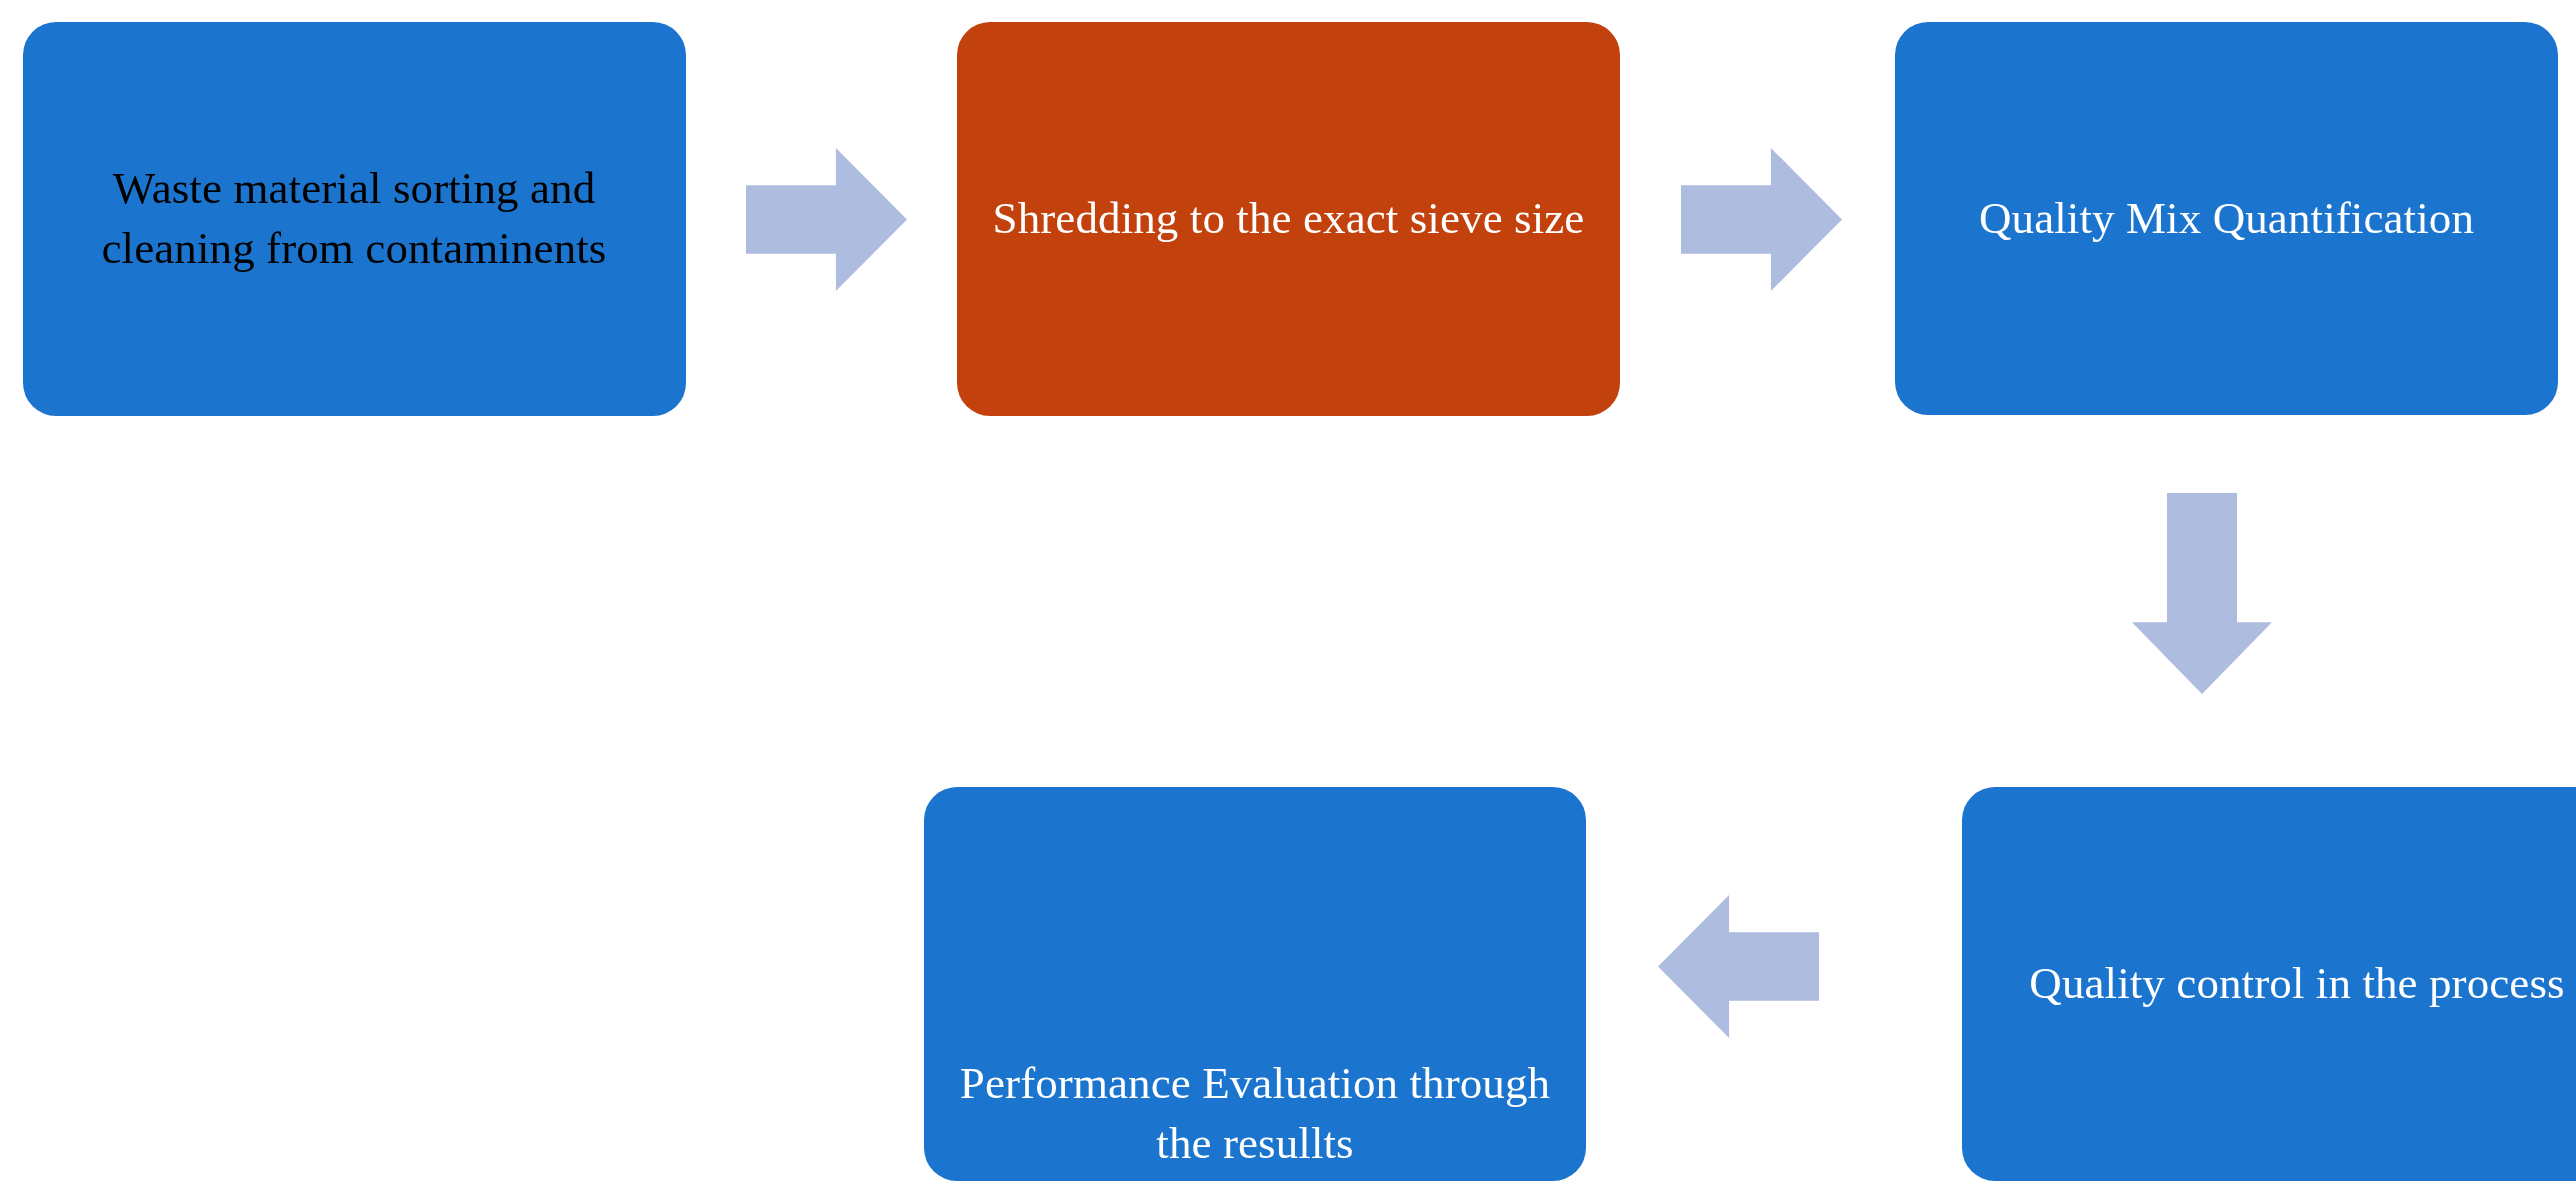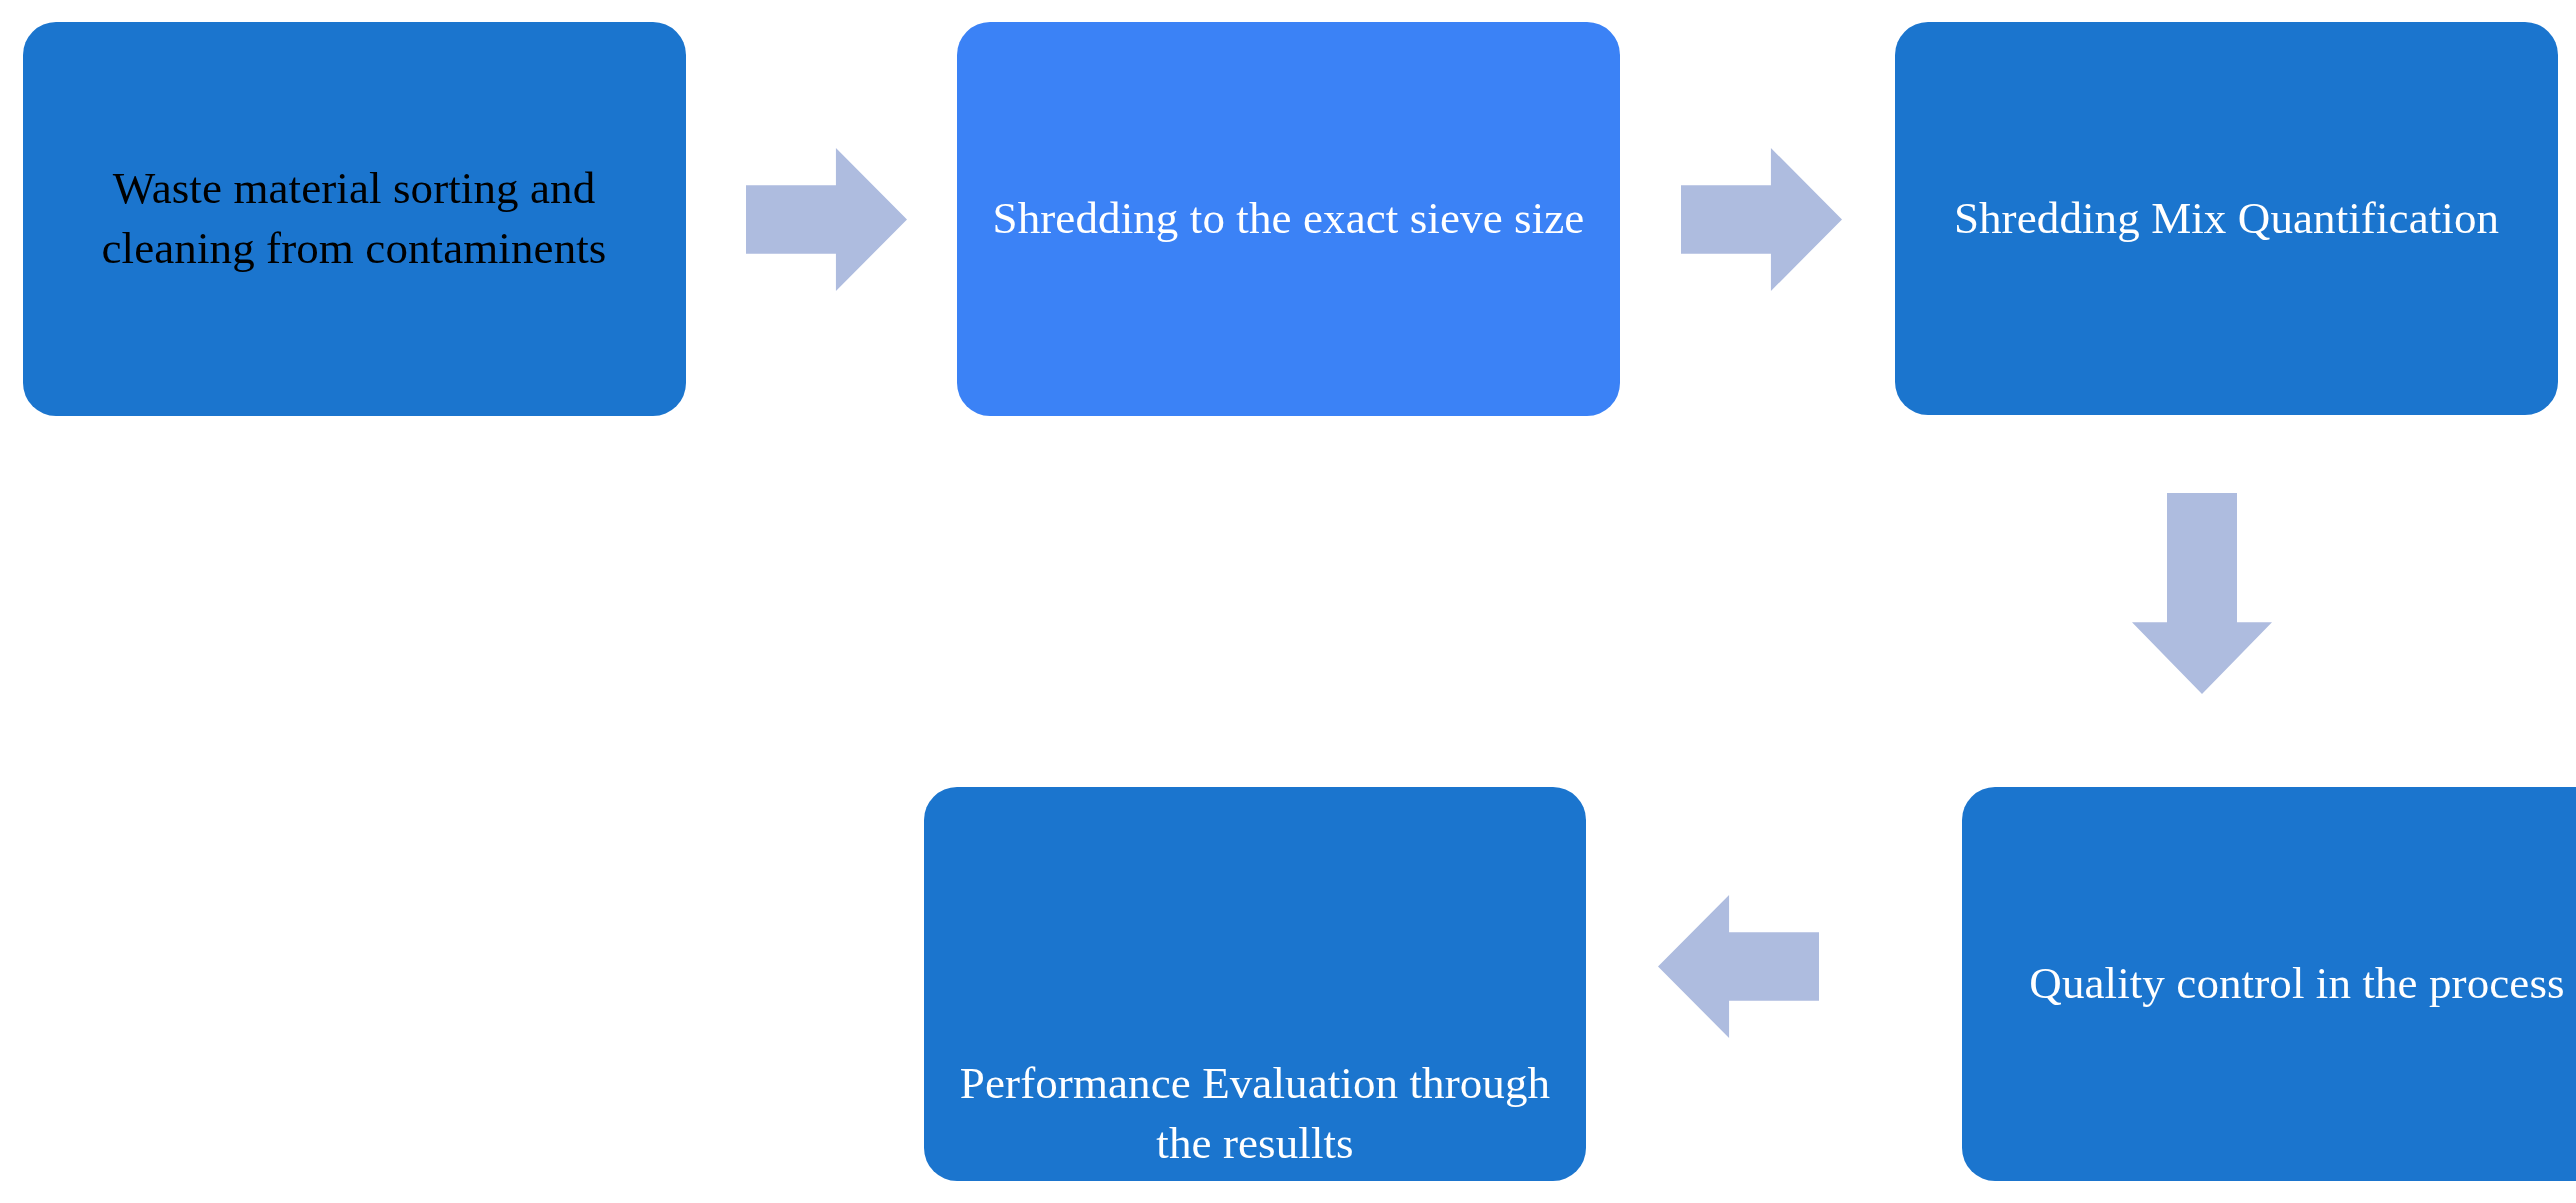--- a/index.html
+++ b/index.html
@@ -68,32 +68,32 @@
   <div class="node" id="node-1" style="background: rgb(27, 117, 206); color: #000000;">
     <span class="label">Waste material sorting and cleaning from contaminents</span>
   </div>
 
   <div class="connector" id="arrow-1">
     <svg viewBox="0 0 222 196" preserveAspectRatio="none">
       <polygon points="0,51 124,51 124,0 222,98 124,196 124,145 0,145" fill="#aebcdf"></polygon>
     </svg>
   </div>
 
-  <div class="node" id="node-2" style="background: #3b82f6; color: rgb(255, 255, 255);">
+  <div class="node" id="node-2" style="background: #c2410c; color: rgb(255, 255, 255);">
     <span class="label">Shredding to the exact sieve size</span>
   </div>
 
   <div class="connector" id="arrow-2">
     <svg viewBox="0 0 222 196" preserveAspectRatio="none">
       <polygon points="0,51 124,51 124,0 222,98 124,196 124,145 0,145" fill="#aebcdf"></polygon>
     </svg>
   </div>
 
   <div class="node" id="node-3" style="background: rgb(27, 117, 206); color: rgb(255, 255, 255);">
-    <span class="label">Shredding Mix Quantification</span>
+    <span class="label">Quality Mix Quantification</span>
   </div>
 
   <div class="connector" id="arrow-3">
     <svg viewBox="0 0 192 277" preserveAspectRatio="none">
       <polygon points="48,0 144,0 144,178 192,178 96,277 0,178 48,178" fill="#aebcdf"></polygon>
     </svg>
   </div>
 
   <div class="node" id="node-4" style="background: rgb(27, 117, 206); color: rgb(255, 255, 255); align-items: flex-end;">
     <span class="label">Performance Evaluation through the resullts</span>

